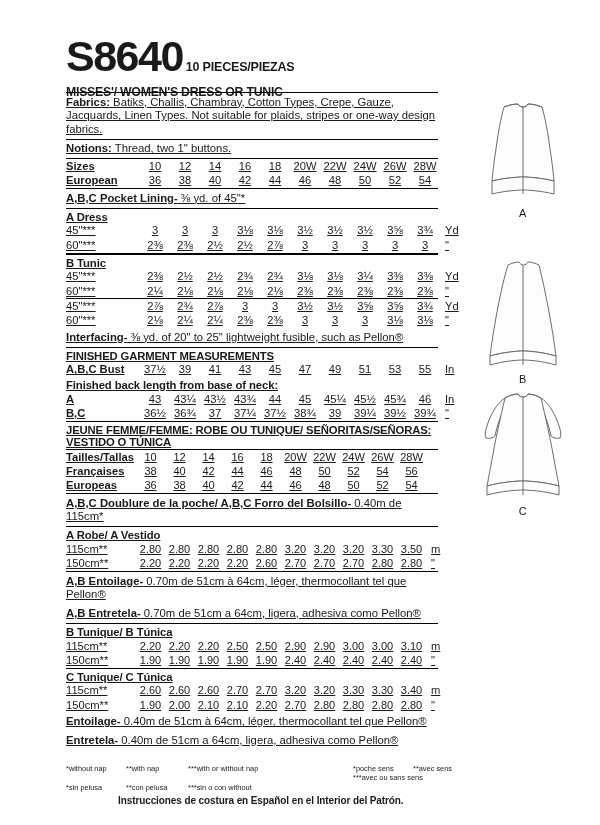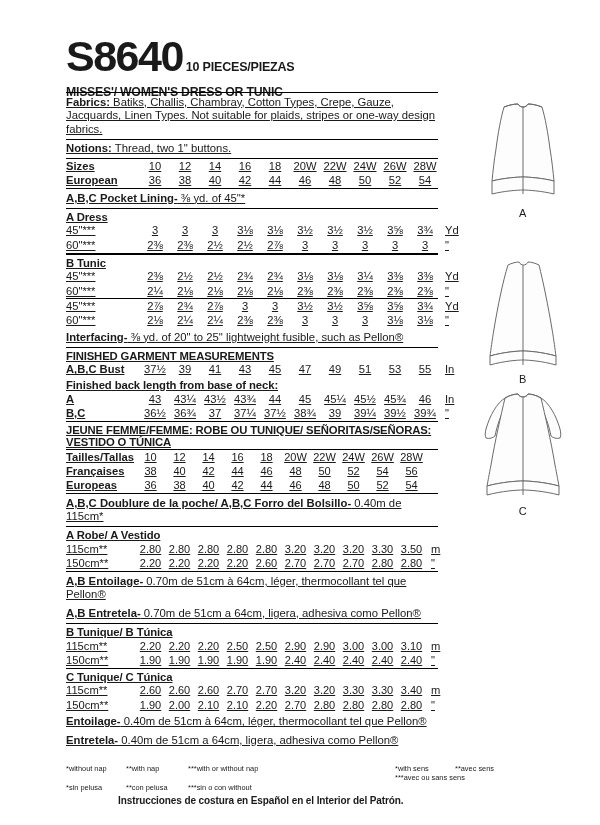--- a/index.html
+++ b/index.html
@@ -58,21 +58,21 @@
   
   table.grid.metric td.lab { width: 70px; }
   table.grid.metric td.val { width: 29px; font-size: 11px; }
   table.grid.metric td.unit { width: 22px; }
 
   
   .footnotes {
     position: absolute; left: 66px; top: 764px; width: 466px;
     font-size: 7.4px; line-height: 9.4px;
   }
-  .fn-row { display: flex; width: 100%; gap: 42px; }
+  .fn-row { display: flex; width: 100%; }
   .fn-left { width: 225px; }
   .fn-right { flex: 1; text-align: left; padding-left: 62px;}
   .fn-col { display: inline-block; }
   .fn-c1 { width: 60px; }
   .fn-c2 { width: 62px; }
   .fn-c3 { width: auto; }
 
   .spanish-note {
     position: absolute; left: 118px; top: 795px; width: 420px;
     font-size: 10px; font-weight: bold; text-align: left;
@@ -490,21 +490,21 @@
       <b>Entretela-</b><span> 0.40m de 51cm a 64cm, ligera, adhesiva como Pellon®</span>
     </div>
   </div>
 
   <div class="footnotes">
     <div class="fn-row">
       <div class="fn-left">
         <span class="fn-col fn-c1">*without nap</span><span class="fn-col fn-c2">**with nap</span><span class="fn-col fn-c3">***with or without nap</span>
       </div>
       <div class="fn-right">
-        <span class="fn-col fn-c1">*with sens</span><span class="fn-col fn-c2">**avec sens</span><span class="fn-col fn-c3">***avec ou sans sens</span>
+        <span class="fn-col fn-c1">*poche sens</span><span class="fn-col fn-c2">**avec sens</span><span class="fn-col fn-c3">***avec ou sans sens</span>
       </div>
     </div>
     <div class="fn-row">
       <div class="fn-left">
         <span class="fn-col fn-c1">*sin pelusa</span><span class="fn-col fn-c2">**con pelusa</span><span class="fn-col fn-c3">***sin o con without</span>
       </div>
       <div class="fn-right"></div>
     </div>
   </div>
 

